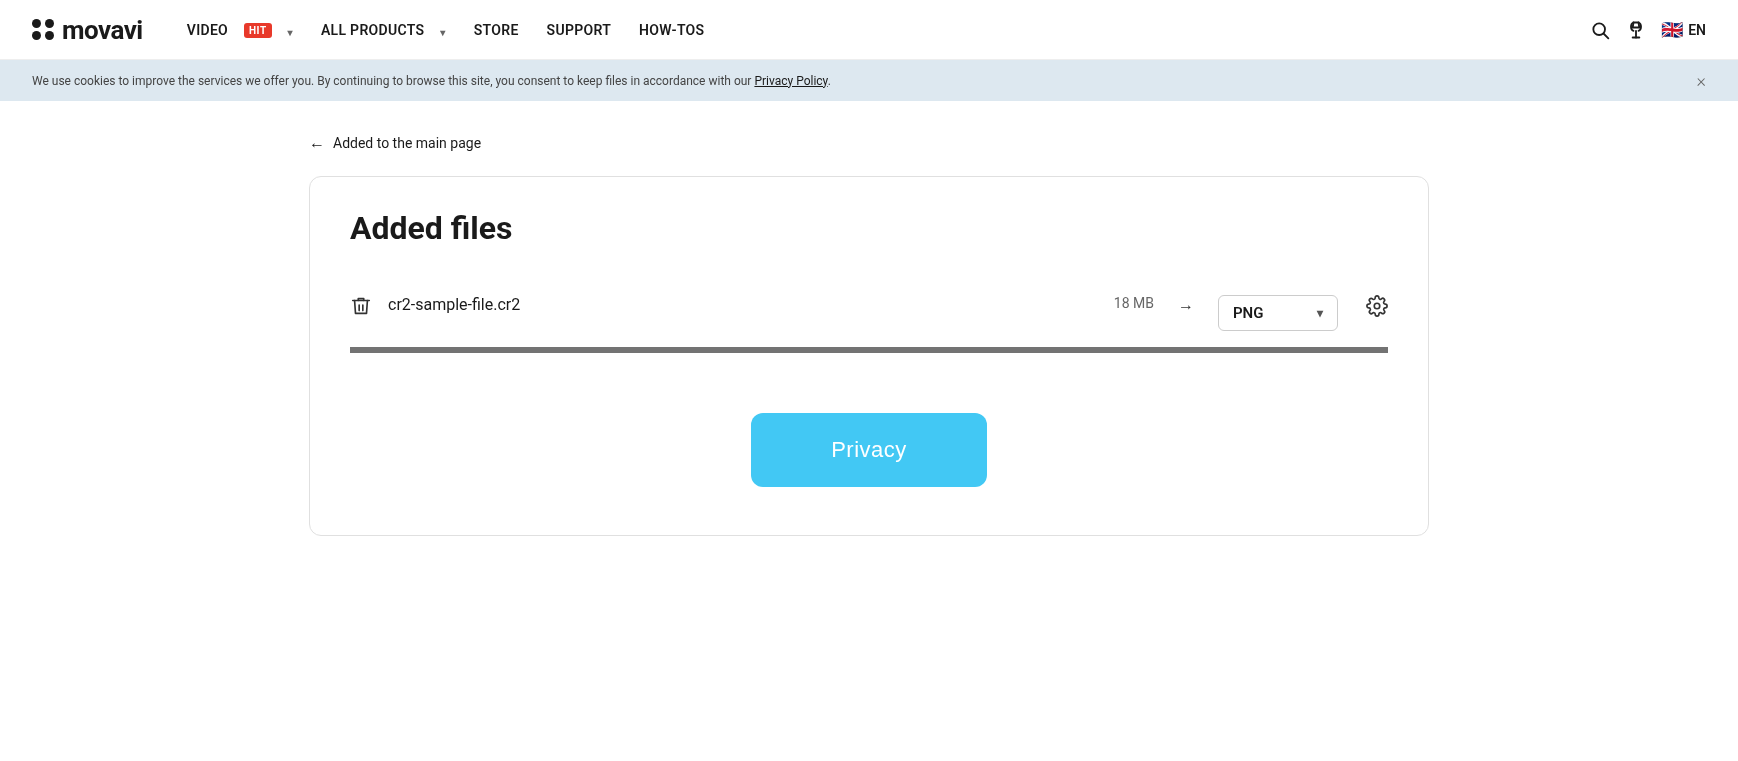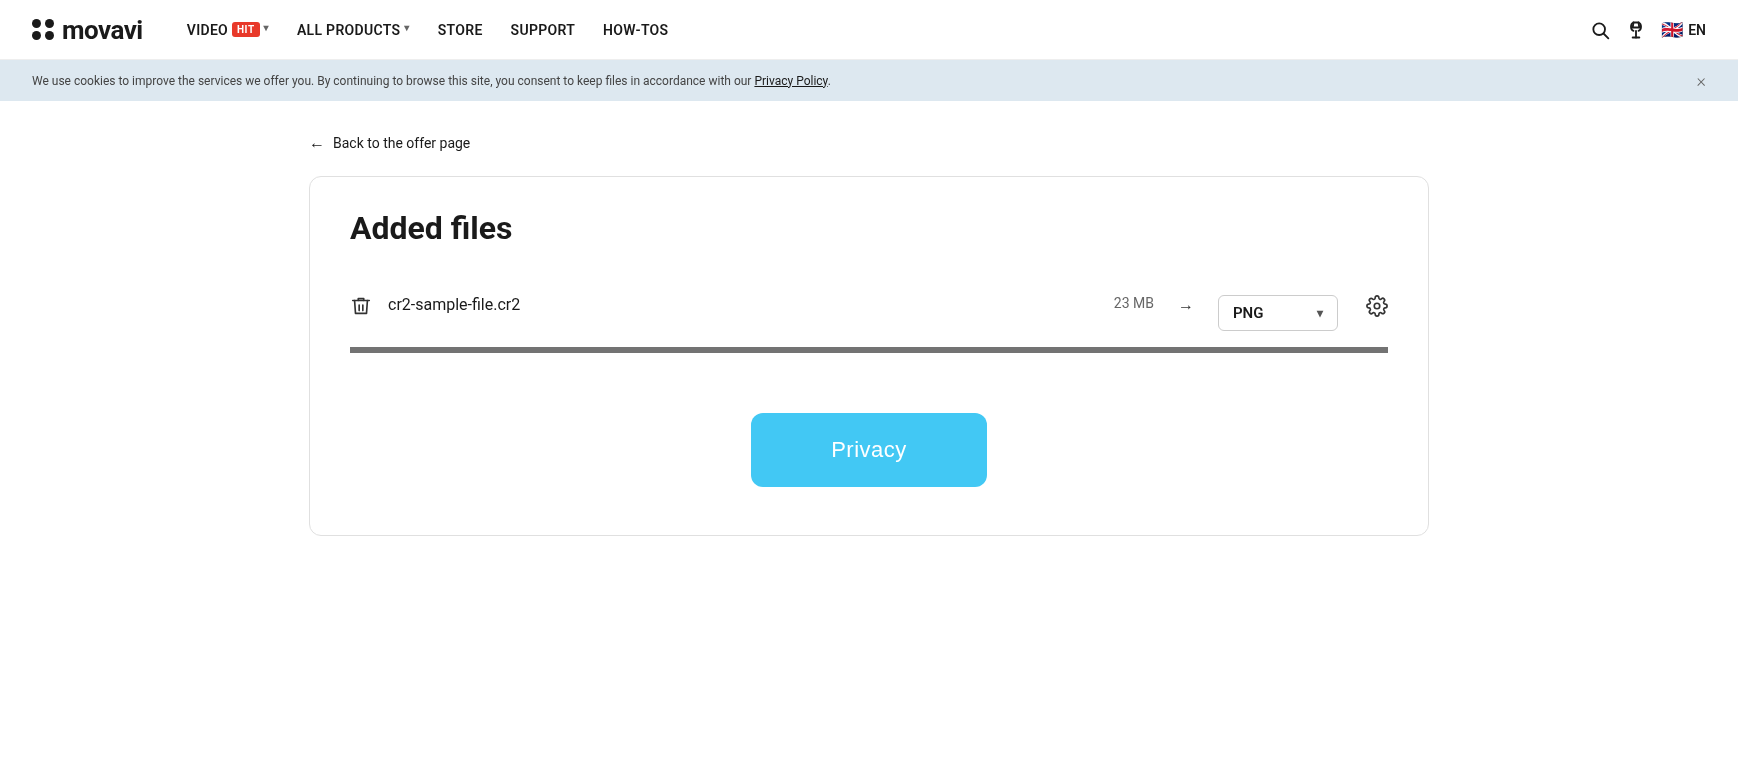--- a/index.html
+++ b/index.html
@@ -41,22 +41,22 @@
       letter-spacing: -0.5px;
     }
     .nav {
       display: flex;
       align-items: center;
       gap: 4px;
       flex: 1;
     }
     .nav-item {
       display: flex;
-      align-items: flex-start;
-      gap: 4px;
+      align-items: flex-end;
+      gap: 16px;
       padding: 8px 12px;
       font-size: 14px;
       font-weight: 600;
       color: #1a1a1a;
       cursor: pointer;
       border-radius: 4px;
       text-transform: uppercase;
       letter-spacing: 0.3px;
     }
     .hit-badge {
@@ -284,38 +284,38 @@
   <span>
     <span>We use cookies to improve the services we offer you. By continuing to browse this site, you consent to keep files in accordance with our </span>
     <a class="cookie-link">Privacy Policy</a>.
   </span>
   <span class="cookie-close">×</span>
 </div>
 
 <main class="main">
   <a class="back-link">
     <span class="back-arrow">←</span>
-    <span>Back to the offer page</span>
+    <span>Added to the main page</span>
   </a>
 
   <div class="file-card">
     <h1 class="card-title">Added files</h1>
 
     <div class="file-row">
       <span class="trash-icon">
         <svg width="22" height="22" viewBox="0 0 24 24" fill="none" stroke="#333" stroke-width="1.8" stroke-linecap="round" stroke-linejoin="round">
           <polyline points="3 6 5 6 21 6"></polyline>
           <path d="M19 6l-1 14H6L5 6"></path>
           <path d="M10 11v6"></path>
           <path d="M14 11v6"></path>
           <path d="M9 6V4h6v2"></path>
         </svg>
       </span>
       <span class="file-name">cr2-sample-file.cr2</span>
-      <span class="file-size">23 MB</span>
+      <span class="file-size">18 MB</span>
       <span class="arrow-icon">→</span>
       <div class="format-select">
         <span>PNG</span>
         <span class="format-chevron">▾</span>
       </div>
       <span class="settings-icon">
         <svg width="22" height="22" viewBox="0 0 24 24" fill="none" stroke="#333" stroke-width="1.8" stroke-linecap="round" stroke-linejoin="round">
           <circle cx="12" cy="12" r="3"></circle>
           <path d="M19.4 15a1.65 1.65 0 0 0 .33 1.82l.06.06a2 2 0 0 1-2.83 2.83l-.06-.06a1.65 1.65 0 0 0-1.82-.33 1.65 1.65 0 0 0-1 1.51V21a2 2 0 0 1-4 0v-.09A1.65 1.65 0 0 0 9 19.4a1.65 1.65 0 0 0-1.82.33l-.06.06a2 2 0 0 1-2.83-2.83l.06-.06A1.65 1.65 0 0 0 4.68 15a1.65 1.65 0 0 0-1.51-1H3a2 2 0 0 1 0-4h.09A1.65 1.65 0 0 0 4.6 9a1.65 1.65 0 0 0-.33-1.82l-.06-.06a2 2 0 0 1 2.83-2.83l.06.06A1.65 1.65 0 0 0 9 4.68a1.65 1.65 0 0 0 1-1.51V3a2 2 0 0 1 4 0v.09a1.65 1.65 0 0 0 1 1.51 1.65 1.65 0 0 0 1.82-.33l.06-.06a2 2 0 0 1 2.83 2.83l-.06.06A1.65 1.65 0 0 0 19.4 9a1.65 1.65 0 0 0 1.51 1H21a2 2 0 0 1 0 4h-.09a1.65 1.65 0 0 0-1.51 1z"></path>
         </svg>

